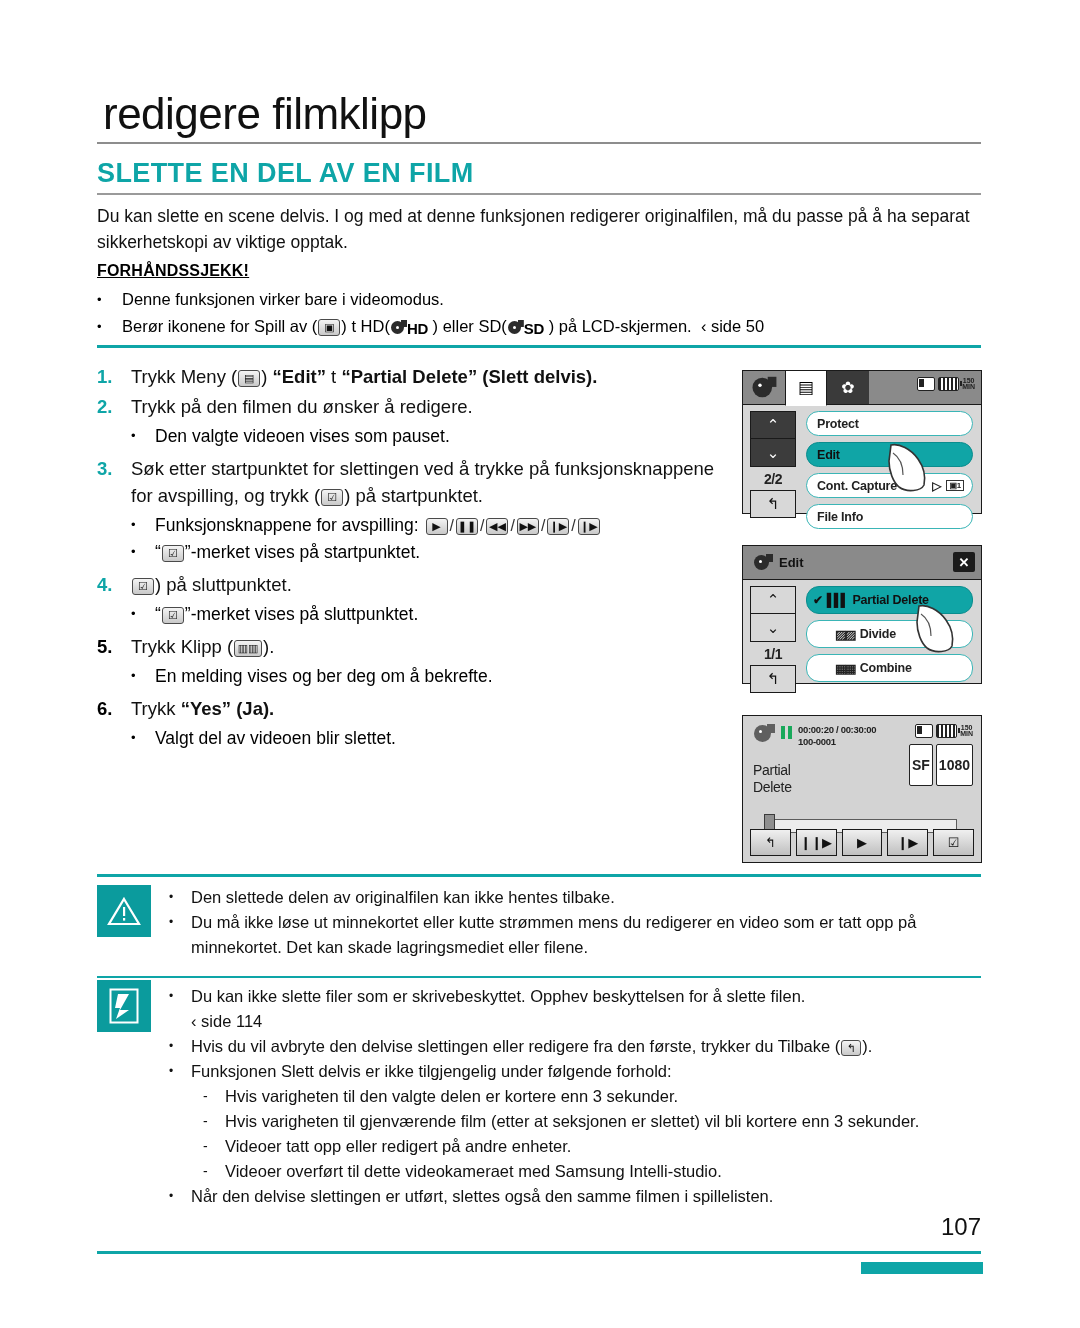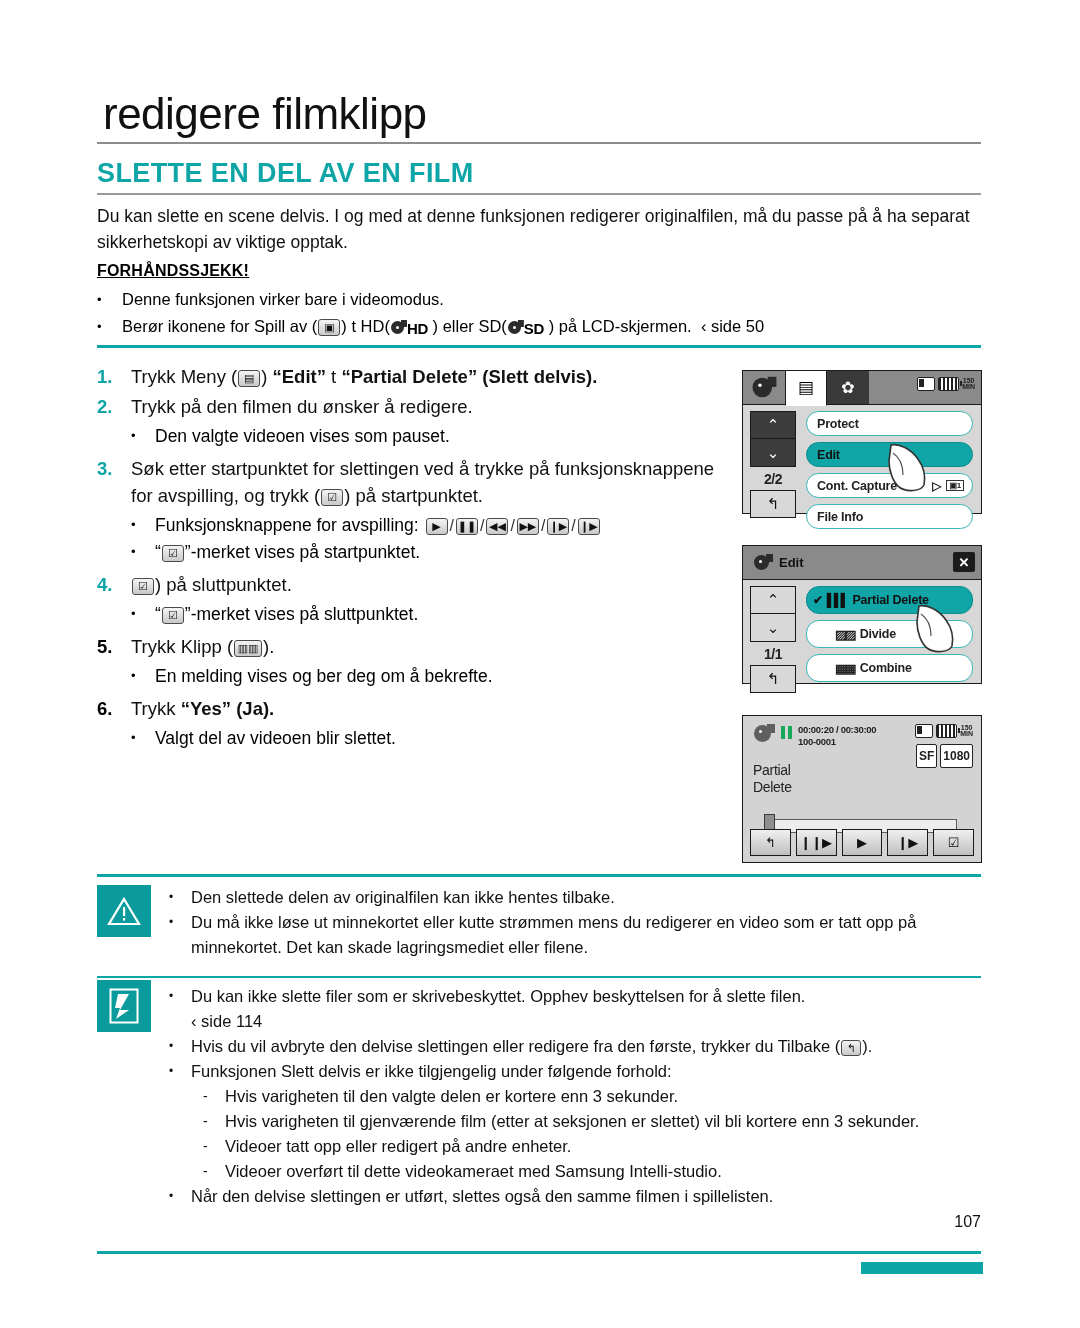--- a/index.html
+++ b/index.html
@@ -124,21 +124,21 @@
   .tab.active{background:#ffffff;border-left:1.5px solid #1a1a1a;border-right:1.5px solid #1a1a1a;
     border-bottom:1.5px solid #ffffff;margin-bottom:-1.5px;height:34.5px;}
   .tab.dark{background:#3a3a3a;}
   .statusicons{position:absolute;right:6px;top:6px;display:flex;align-items:center;gap:3px;}
   .card-ic{width:16px;height:12px;border:1.4px solid #222;background:#fff;border-radius:2px;position:relative;}
   .card-ic::after{content:"";position:absolute;left:1px;top:1px;width:5px;height:8px;background:#222;}
   .batt-ic{width:19px;height:12px;border:1.4px solid #222;background:#fff;border-radius:2px;position:relative;
     background-image:repeating-linear-gradient(90deg,#222 0 2px,#fff 2px 4px);}
   .batt-ic::after{content:"";position:absolute;right:-4px;top:3px;width:2.5px;height:5px;background:#222;}
   .min-ic{font-size:7px;font-weight:bold;line-height:6px;text-align:center;color:#222;}
-  .qual-ic{font-size:12px;font-weight:bold;border:1.3px solid #222;padding:4px 2px;background:#fff;color:#222;border-radius:2px;}
+  .qual-ic{font-size:14px;font-weight:bold;border:1.3px solid #222;padding:12px 2px;background:#fff;color:#222;border-radius:2px;}
 
   .lcd-body{position:relative;height:calc(100% - 33px);}
 
   .navcol{position:absolute;left:7px;top:6px;width:46px;}
   .navbtn{
     width:46px;height:28px;border:1.5px solid #1a1a1a;background:#3c3c3c;color:#fff;
     display:flex;align-items:center;justify-content:center;font-size:15px;box-sizing:border-box;
   }
   .navbtn.light{background:#d8d8d8;color:#111;}
   .pagecount{font-size:14px;font-weight:bold;color:#222;text-align:center;width:46px;margin-top:4px;letter-spacing:-.5px;}
@@ -183,21 +183,21 @@
     position:absolute;left:0;top:8px;width:54px;height:52px;background:#0b9b9d;
     display:flex;align-items:center;justify-content:center;
   }
   .note-list{margin-left:72px;padding-top:8px;}
   .note-li{display:flex;align-items:flex-start;font-size:16.5px;line-height:25px;color:#111;}
   .note-li .bul{flex:0 0 22px;width:22px;font-size:12px;line-height:25px;}
   .note-li.dash .bul{font-size:14px;}
   .sub-list{margin-left:34px;}
 
   .page-num{
-    position:absolute;right:99px;top:1213px;font-size:16px;color:#111;
+    position:absolute;right:99px;top:1213px;font-size:24px;color:#111;
   }
   .foot-rule-left{position:absolute;left:97px;top:1251px;width:884px;height:2.5px;background:#0ea5a7;}
   .foot-bar{position:absolute;right:97px;top:1262px;width:122px;height:12px;background:#0ea5a7;}
 </style>
 </head>
 <body>
 
 <div class="page">
 
   <div class="chapter-title">redigere filmklipp</div>

